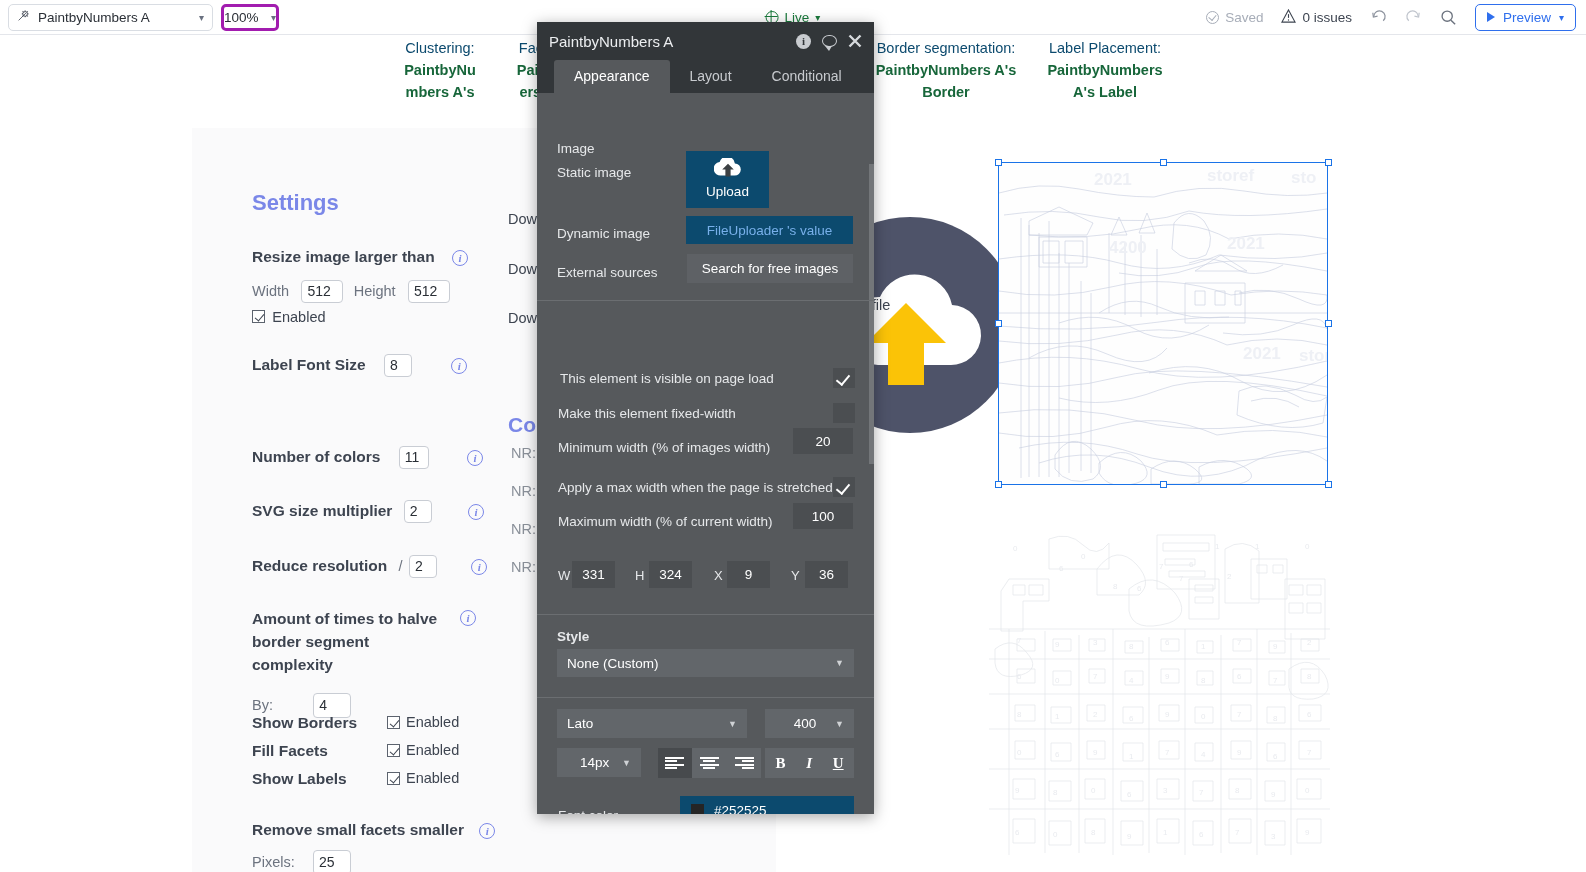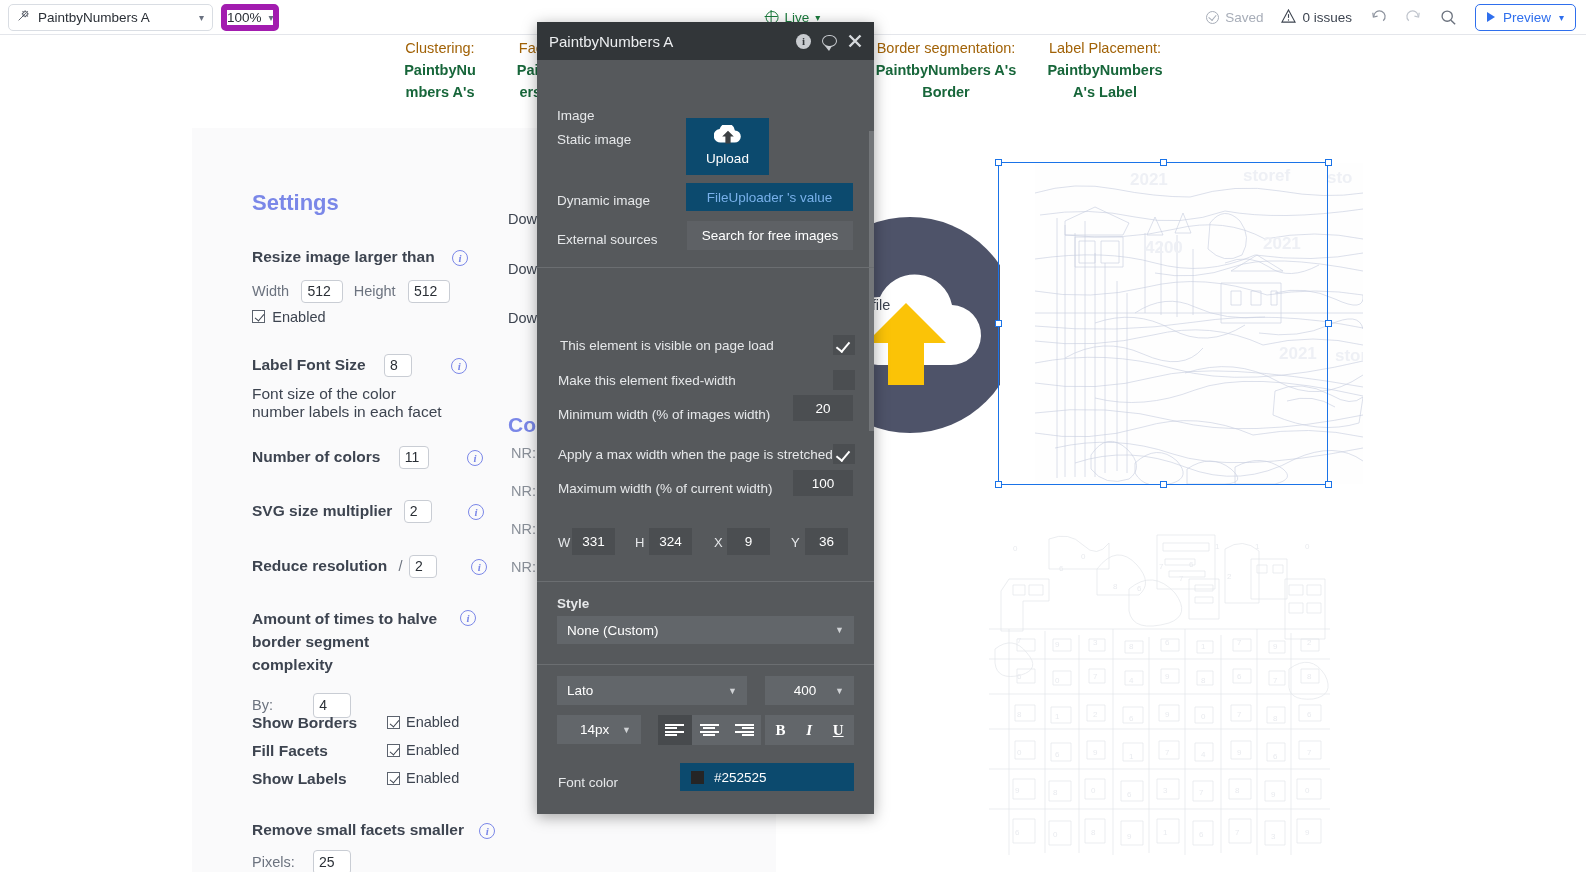--- a/index.html
+++ b/index.html
@@ -23,21 +23,21 @@
   .app-select{
     display:flex; align-items:center; gap:8px;
     width:205px; height:27px; border:1px solid #d9dde3; border-radius:5px;
     background:#fff; padding:0 8px; font-size:13.5px; color:#2a2f36;
   }
   .app-select .wand{ font-size:12px; color:#3d4450; }
   .app-select .label{ flex:1; white-space:nowrap; }
   .caret{ color:#6a7180; font-size:10px; }
   .zoom-select{
     display:flex; align-items:center; gap:7px; justify-content:space-between;
-    width:58px; height:27px; border:6px solid #a21caf; border-radius:5px;
+    width:58px; height:27px; border:3px solid #a21caf; border-radius:5px;
     background:#fff; font-size:13.5px; color:#2a2f36;
   }
   .tb-center{
     position:absolute; left:50%; transform:translateX(-50%);
     display:flex; align-items:center; gap:6px;
     font-size:13.5px; color:#1a7a3c; padding:3px 12px; border-radius:14px;
   }
   .globe{
     width:13px;height:13px;border-radius:50%;border:1.6px solid #1a7a3c;
     display:inline-block; position:relative;
@@ -67,21 +67,21 @@
     height:27px; padding:4px 11px; font-size:13.5px;
   }
   .tri-play{ width:0;height:0;border-top:5px solid transparent;border-bottom:5px solid transparent;border-left:8px solid #2f6fed;}
 
   
   #canvas{ position:absolute; left:0; top:35px; width:1586px; height:837px; background:#fff; overflow:hidden; }
 
   
   .hdr-row{ position:absolute; top:2px; left:0; width:1586px; display:block; }
   .hdr-col{ position:absolute; text-align:center; font-size:14.5px; }
-  .hdr-col .cap{ color:#a16207; display:block; line-height:22px; white-space:nowrap;}
+  .hdr-col .cap{ color:#0c4a6e; display:block; line-height:22px; white-space:nowrap;}
   .hdr-col .val{ color:#17663a; font-weight:bold; display:block; line-height:22px; }
 
   
   .settings-card{
     position:absolute; left:192px; top:93px; width:584px; height:750px;
     background:#fafafb;
   }
   .settings-title{
     position:absolute; left:60px; top:62px; font-size:22px; font-weight:bold; color:#7a87e8;
   }
@@ -111,21 +111,21 @@
   .mid-lbl{ position:absolute; font-size:14.5px; color:#3d4450; white-space:nowrap; }
   .col-title{ position:absolute; left:508px; top:378px; font-size:21px; font-weight:bold; color:#7a87e8; }
   .nr-lbl{ position:absolute; left:511px; font-size:14.5px; color:#8a9099; }
   .up-text{ position:absolute; left:816px; top:155px; font-size:14.5px; color:#3d4450; white-space:nowrap;}
   .up-text2{ position:absolute; left:800px; top:262px; font-size:14.5px; color:#3d4450; white-space:nowrap;}
 
   
   .sel-box{ position:absolute; left:998px; top:127px; width:330px; height:323px; border:1px solid #1a73e8; }
   .hnd{ position:absolute; width:7px; height:7px; background:#fff; border:1.3px solid #1a73e8; }
 
-  .artA{ position:absolute; left:1035px; top:128px; width:328px; height:321px; overflow:hidden; background:#8b5cf6; }
+  .artA{ position:absolute; left:999px; top:128px; width:328px; height:321px; overflow:hidden; background:#8b5cf6; }
   .artB{ position:absolute; left:989px; top:484px; width:341px; height:336px; overflow:hidden; background:#fff; }
 
   
   #panel{
     position:absolute; left:537px; top:22px; width:337px; height:792px;
     background:#56595c; box-shadow:0 3px 14px rgba(0,0,0,.35); z-index:40;
     font-family:"Liberation Sans", sans-serif; overflow:hidden;
   }
   .pnl-head{
     height:38px; background:#323639; display:flex; align-items:center; padding:0 12px;
@@ -291,21 +291,20 @@
     <div class="srow" style="top:179px; font-weight:normal;">
       <span class="cbx"></span>
       <span class="enabled-lbl">Enabled</span>
     </div>
 
     <div class="srow" style="top:226px;">
       <span>Label Font Size</span>
       <span class="tinput" style="width:28px; margin-left:14px;">8</span>
       <span class="infoi" style="margin-left:35px;">i</span>
     </div>
-    <div class="srow" style="top:257px; font-weight:normal; width:190px; white-space:normal; line-height:18px;">Font size of the color number labels in each facet</div>
 
     <div class="srow" style="top:318px;">
       <span>Number of colors</span>
       <span class="tinput" style="width:30px; margin-left:14px;">11</span>
       <span class="infoi" style="margin-left:34px;">i</span>
     </div>
 
     <div class="srow" style="top:372px;">
       <span>SVG size multiplier</span>
       <span class="tinput" style="width:28px; margin-left:7px;">2</span>
@@ -538,20 +537,25 @@
     <span class="head-ic">
         <span class="bubble"></span>
       </span>
     <span class="head-ic">
       <svg width="14" height="14" viewBox="0 0 14 14">
           <path d="M1.5 1.5 L12.5 12.5 M12.5 1.5 L1.5 12.5" stroke="#d7dadd" stroke-width="2.4"></path>
         </svg>
     </span>
   </div>
 
+  <div class="tabs">
+    <div class="tab sel">Appearance</div>
+    <div class="tab">Layout</div>
+    <div class="tab">Conditional</div>
+  </div>
 
   <div class="pnl-body">
     <div class="pnl-scroll"></div>
 
     <div class="plabel" style="left:20px; top:48px;">Image</div>
     <div class="plabel" style="left:20px; top:72px;">Static image</div>
     <div class="dbox" style="left:149px; top:58px; width:83px; height:57px;">
       <div style="text-align:center; padding-top:7px;">
         <svg width="28" height="22" viewBox="0 0 30 22">
           <path d="M8 18 h14 a6.5 6.5 0 0 0 0.4 -13 a8.5 8.5 0 0 0 -16.4 -1.6 a6 6 0 0 0 2 14.6 z" fill="#ffffff"></path>

